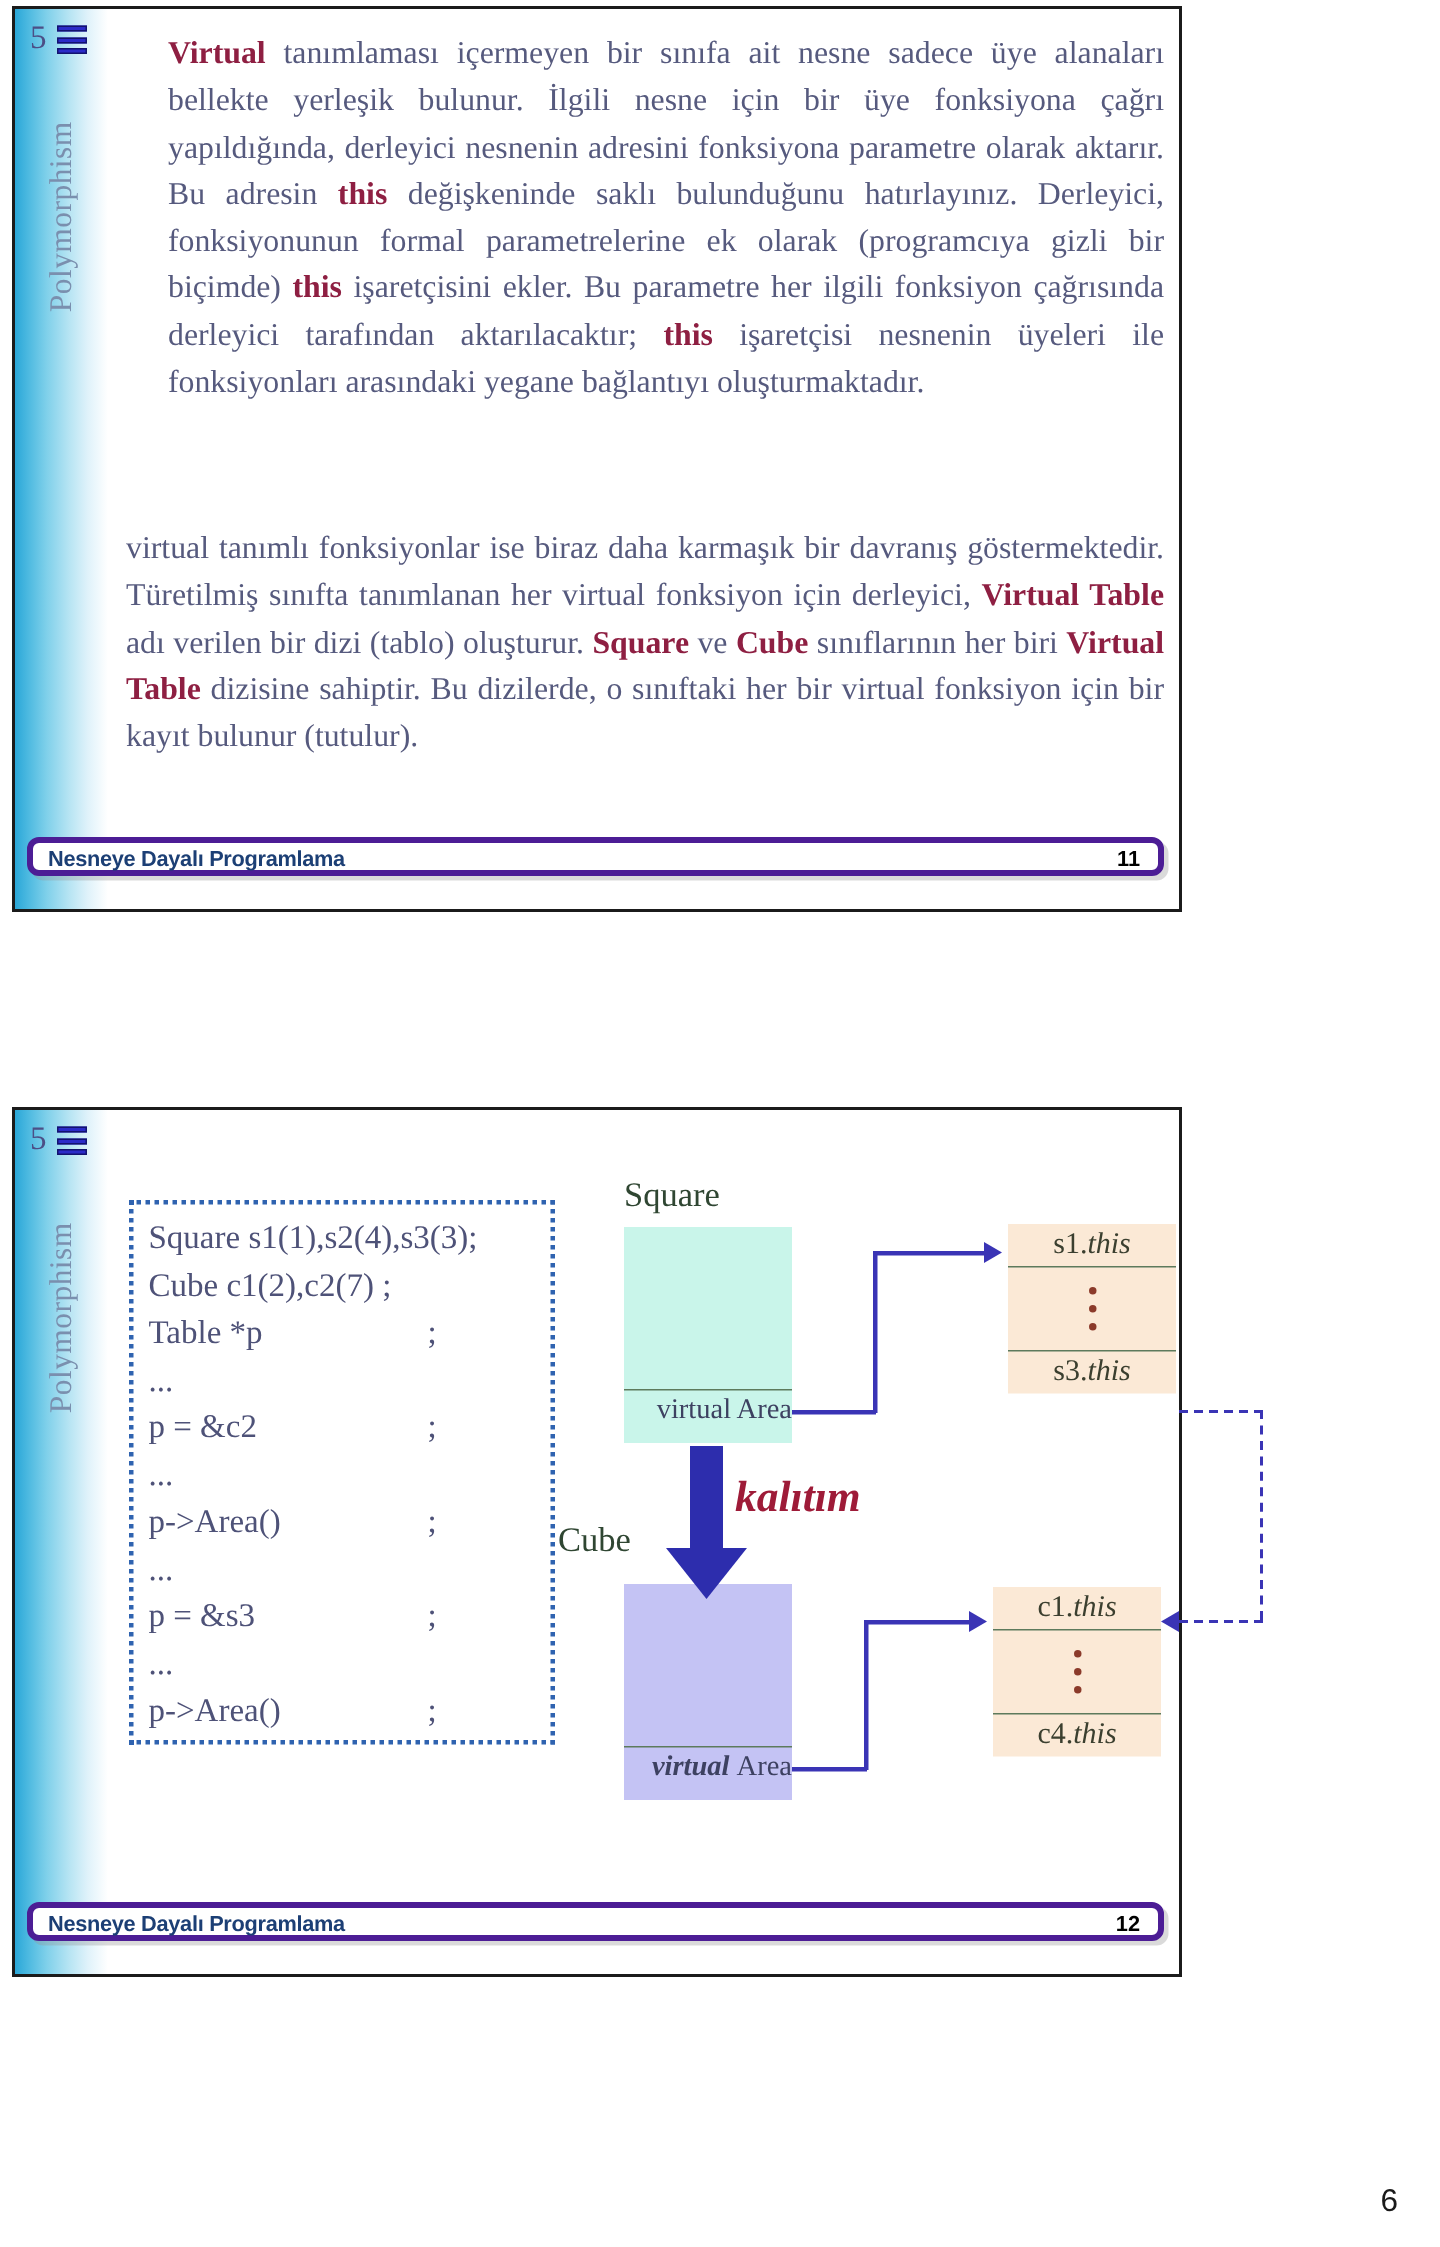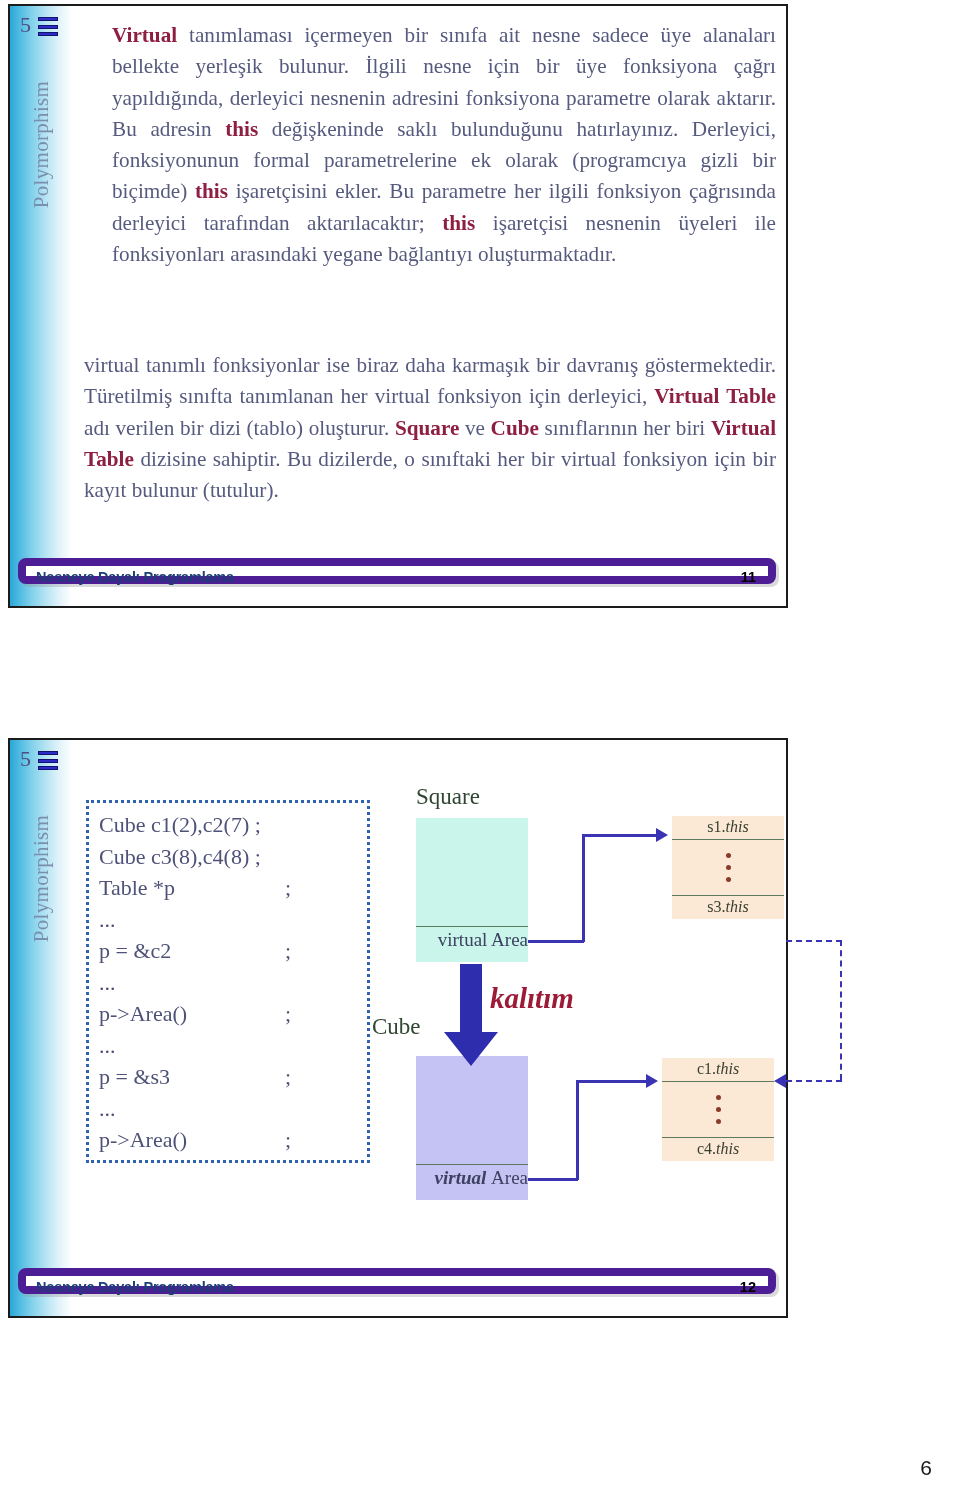--- a/index.html
+++ b/index.html
@@ -74,21 +74,21 @@
   }
   #para-1{top:14px;margin-left:28px;}
   #para-2{top:344px;}
   .para b{color:#8e1f42;font-weight:bold;}
 
   
   .footer-bar{
     position:absolute;
     left:8px;right:10px;
     height:26px;
-    border:8px solid #4c1d95;
+    border:4px solid #4c1d95;
     border-radius:8px;
     background:#ffffff;
     box-shadow:3px 3px 0 rgba(150,150,150,.35);
     box-sizing:border-box;
   }
   #footer-1{top:552px;}
   #footer-2{top:528px;}
   .footer-text{
     position:absolute;left:10px;top:3px;
     font-family:"Liberation Sans",sans-serif;
@@ -155,21 +155,21 @@
   
   .objtable{
     position:absolute;
     width:112px;
     background:#fbe9d6;
     box-sizing:border-box;
     text-align:center;
   }
   .ot-cell{
     font-family:"Liberation Serif",serif;
-    font-size:16px;
+    font-size:20px;
     color:#3b3f2f;
     padding:2px 0 3px 0;
     white-space:nowrap;
   }
   .ot-cell i{font-style:italic;}
   .ot-mid{
     border-top:1.6px solid #5d7a5c;
     border-bottom:1.6px solid #5d7a5c;
     padding:6px 0 6px 0;
   }
@@ -264,22 +264,22 @@
         <i></i>
         <i></i>
         <i></i>
       </div>
     <div class="sb-title">Polymorphism</div>
   </div>
 
   <div class="body-area">
 
     <div class="code-box" id="code-box">
+        <div class="code-line"><span>Square s1(1),s2(4),s3(3);</span></div>
         <div class="code-line"><span>Cube c1(2),c2(7) ;</span></div>
-        <div class="code-line"><span>Cube c3(8),c4(8) ;</span></div>
         <div class="code-line"><span>Table *p</span><span class="semi">;</span></div>
         <div class="code-line"><span>...</span></div>
         <div class="code-line"><span>p = &amp;c2</span><span class="semi">;</span></div>
         <div class="code-line"><span>...</span></div>
         <div class="code-line"><span>p-&gt;Area()</span><span class="semi">;</span></div>
         <div class="code-line"><span>...</span></div>
         <div class="code-line"><span>p = &amp;s3</span><span class="semi">;</span></div>
         <div class="code-line"><span>...</span></div>
         <div class="code-line"><span>p-&gt;Area()</span><span class="semi">;</span></div>
       </div>

